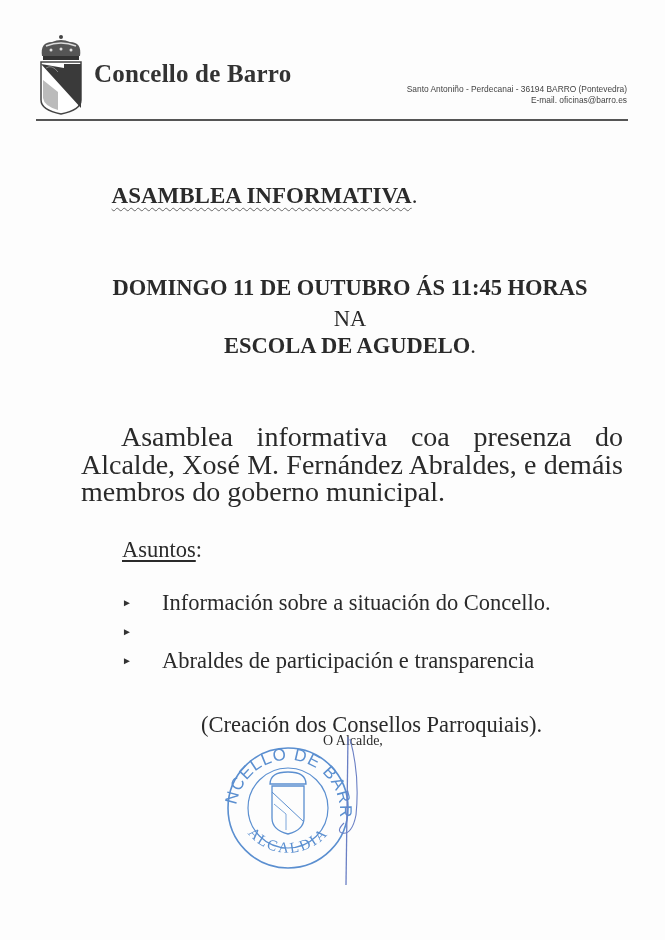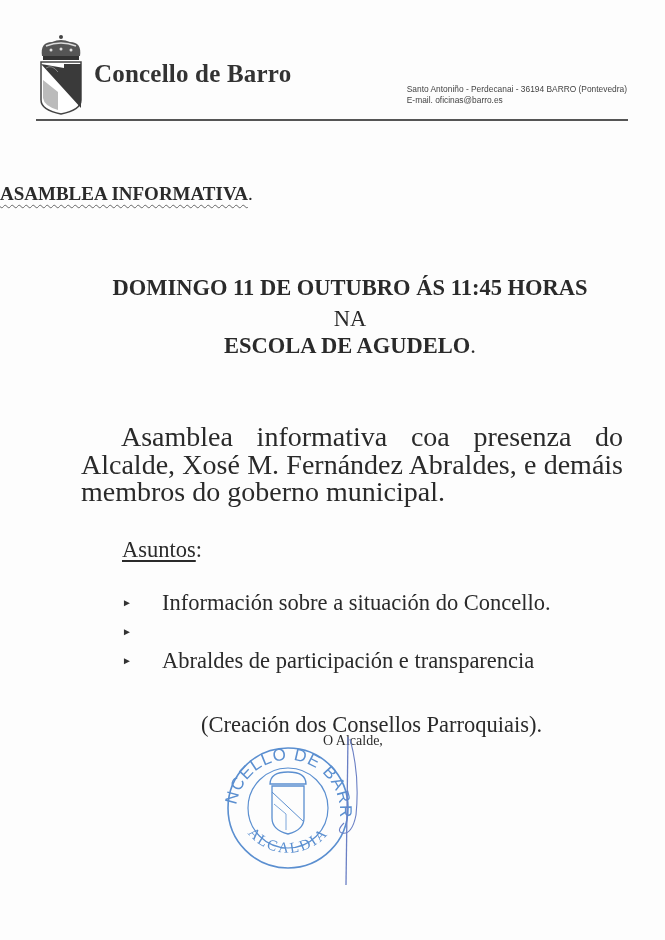--- a/index.html
+++ b/index.html
@@ -2,23 +2,23 @@
 <html><head>
 <meta charset="utf-8">
 <style>
   html, body { margin:0; padding:0; }
   body { width:665px; height:940px; background:#fdfdfd; position:relative; overflow:hidden;
          font-family:"Liberation Serif", serif; color:#2a2a2a; }
   .abs { position:absolute; }
   .crest { left:36px; top:34px; width:50px; height:82px; }
   .org-name { left:94px; top:60px; font-size:25px; font-weight:bold; color:#333; letter-spacing:0.2px; }
   .hdr-rule { left:36px; top:119px; width:592px; height:0; border-top:2px solid #555; }
-  .addr { right:38px; top:84px; font-family:"Liberation Sans", sans-serif;
+  .addr { right:38px; top:84px; text-align:right; font-family:"Liberation Sans", sans-serif;
           font-size:8.4px; line-height:11px; color:#444; }
-  .title { left:0; width:529px; top:183px; text-align:left; font-size:19px; font-weight:bold; color:#2b2b2b; }
+  .title { left:0; width:529px; top:183px; text-align:center; font-size:23px; font-weight:bold; color:#2b2b2b; }
   .title u { text-decoration:underline; text-decoration-style:wavy; text-decoration-color:#666;
              text-decoration-thickness:1px; text-underline-offset:4px; }
   .title .dot { font-weight:normal; }
   .line1 { left:0; width:700px; top:275px; text-align:center; font-size:22.5px; font-weight:bold; }
   .line2 { left:0; width:700px; top:306px; text-align:center; font-size:22.5px; }
   .line3 { left:0; width:700px; top:333px; text-align:center; font-size:22.5px; font-weight:bold; }
   .line3 .dot { font-weight:normal; }
   .para { left:81px; top:423px; width:542px; font-size:28px; line-height:27.5px; text-align:justify; text-indent:40px; }
   .asuntos { left:122px; top:537px; font-size:22.5px; }
   .asuntos u { text-underline-offset:3px;text-align:center; }

